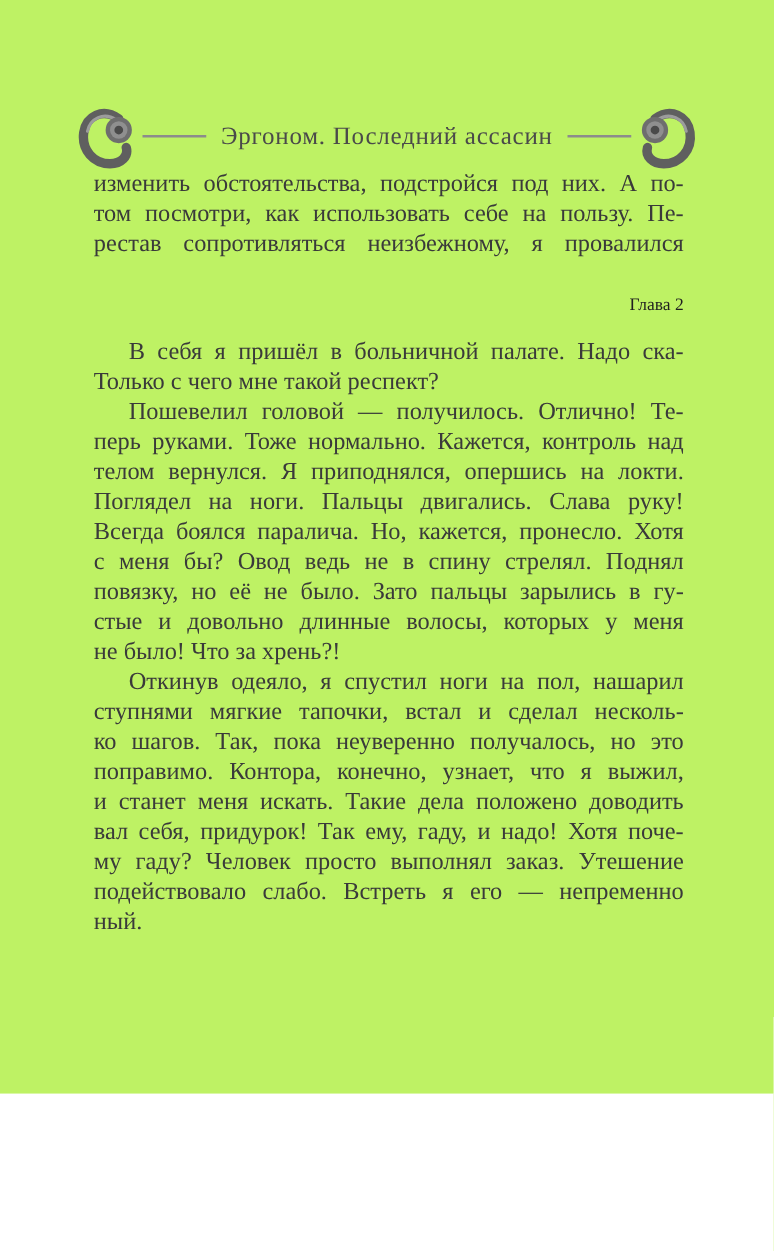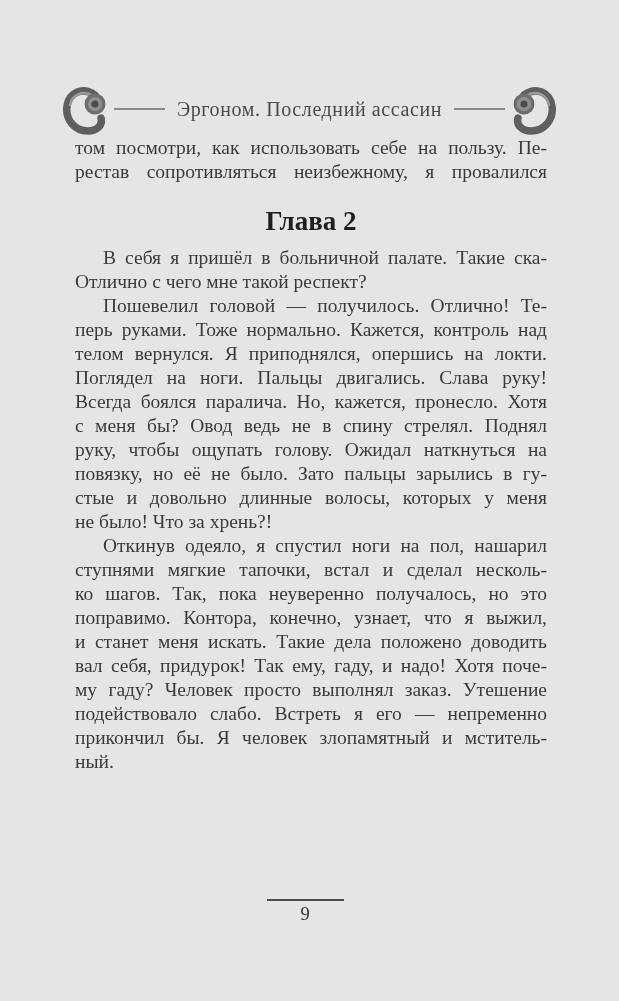--- a/index.html
+++ b/index.html
@@ -1,20 +1,20 @@
 <!DOCTYPE html>
 <html lang="ru"><head>
 <meta charset="utf-8">
 <style>
   html, body { margin: 0; padding: 0; background: #ffffff; }
   .page {
     position: relative;
     width: 619px;
-    height: 1001px;
-    background: #e5e5e5;
+    height: 875px;
+    background: #bef264;
     font-family: "Liberation Serif", "DejaVu Serif", serif;
     color: #3a3a3a;
     overflow: hidden;
   }
 
   
   .running-header {
     position: absolute;
     top: 82px; left: 62px; right: 62px;
     height: 58px;
@@ -49,23 +49,23 @@
     color: #3a3a3a;
   }
   .line { text-align: justify; }
   .line.just { text-align-last: justify; text-justify: inter-word; }
   .line.indent { text-indent: 28px; }
 
   .chapter-heading {
     margin: 24px 0 12px 0;
     height: 26px;
     line-height: 26px;
-    text-align: center;
-    font-size: 27px;
-    font-weight: bold;
+    text-align: right;
+    font-size: 14px;
+    font-weight: normal;
     color: #1f1f1f;
   }
 
   
   .page-footer {
     position: absolute;
     top: 899px;
     left: 75px;
     width: 460px;
     text-align: center;
@@ -106,46 +106,45 @@
         <path d="M 31 13 C 21 6, 10 12, 8 22" fill="none" stroke="#9c9c9c" stroke-width="2.5" stroke-linecap="round"></path>
         <circle cx="33" cy="21" r="10.5" fill="#6e6e6e"></circle>
         <circle cx="33" cy="21" r="7" fill="#8f8f8f"></circle>
         <circle cx="33" cy="21" r="3.5" fill="#4a4a4a"></circle>
       </svg>
     </span>
   </header>
 
   <main class="text-block">
     <div id="intro-lines">
+        <div class="line just">изменить обстоятельства, подстройся под них. А по-</div>
         <div class="line just">том посмотри, как использовать себе на пользу. Пе-</div>
         <div class="line just">рестав сопротивляться неизбежному, я провалился</div>
       </div>
     <h2 class="chapter-heading">Глава 2</h2>
     <div id="body-lines">
-        <div class="line just indent">В себя я пришёл в больничной палате. Такие ска-</div>
-        <div class="line">Отлично с чего мне такой респект?</div>
+        <div class="line just indent">В себя я пришёл в больничной палате. Надо ска-</div>
+        <div class="line">Только с чего мне такой респект?</div>
         <div class="line just indent">Пошевелил головой — получилось. Отлично! Те-</div>
         <div class="line just">перь руками. Тоже нормально. Кажется, контроль над</div>
         <div class="line just">телом вернулся. Я приподнялся, опершись на локти.</div>
         <div class="line just">Поглядел на ноги. Пальцы двигались. Слава руку!</div>
         <div class="line just">Всегда боялся паралича. Но, кажется, пронесло. Хотя</div>
         <div class="line just">с меня бы? Овод ведь не в спину стрелял. Поднял</div>
-        <div class="line just">руку, чтобы ощупать голову. Ожидал наткнуться на</div>
         <div class="line just">повязку, но её не было. Зато пальцы зарылись в гу-</div>
         <div class="line just">стые и довольно длинные волосы, которых у меня</div>
         <div class="line">не было! Что за хрень?!</div>
         <div class="line just indent">Откинув одеяло, я спустил ноги на пол, нашарил</div>
         <div class="line just">ступнями мягкие тапочки, встал и сделал несколь-</div>
         <div class="line just">ко шагов. Так, пока неуверенно получалось, но это</div>
         <div class="line just">поправимо. Контора, конечно, узнает, что я выжил,</div>
         <div class="line just">и станет меня искать. Такие дела положено доводить</div>
         <div class="line just">вал себя, придурок! Так ему, гаду, и надо! Хотя поче-</div>
         <div class="line just">му гаду? Человек просто выполнял заказ. Утешение</div>
         <div class="line just">подействовало слабо. Встреть я его — непременно</div>
-        <div class="line just">прикончил бы. Я человек злопамятный и мститель-</div>
         <div class="line">ный.</div>
       </div>
   </main>
 
   <footer class="page-footer">
     <div class="footer-rule"></div>
     <div class="page-number">9</div>
   </footer>
 
 </div>

